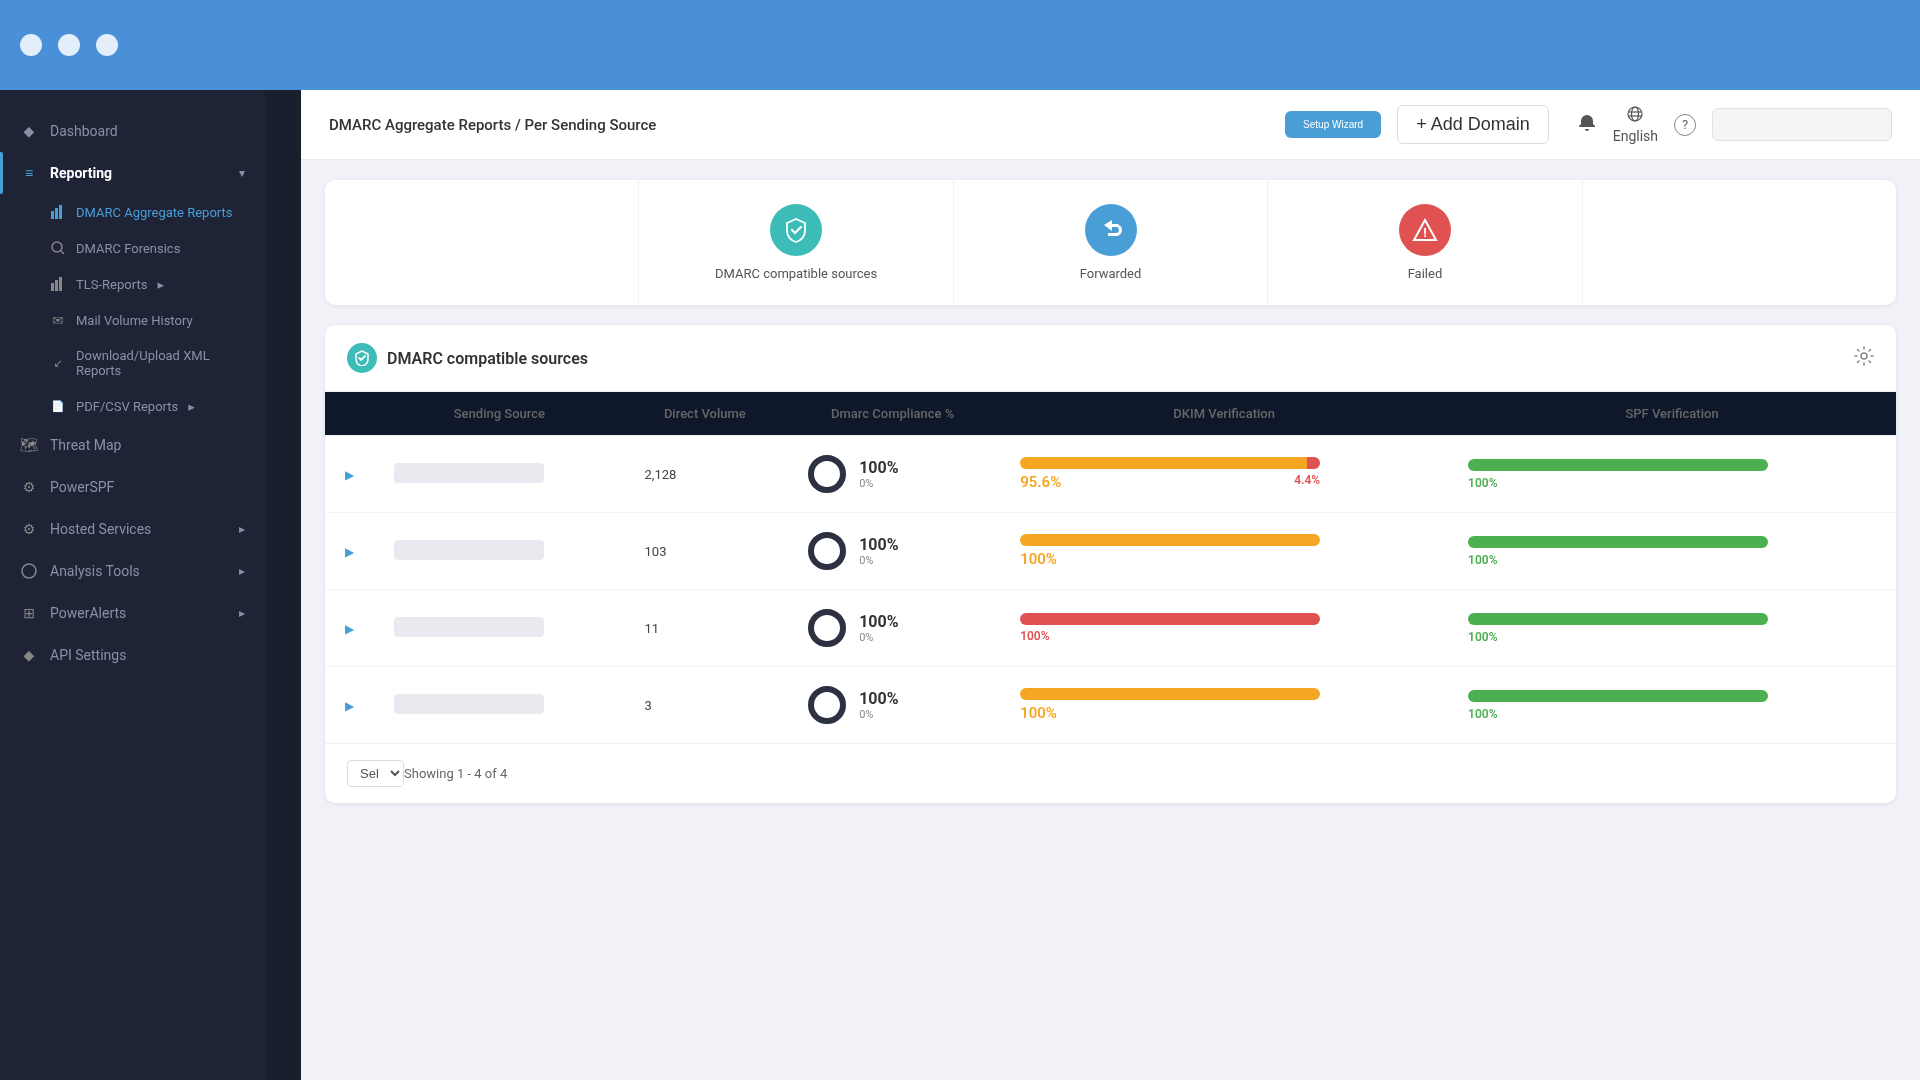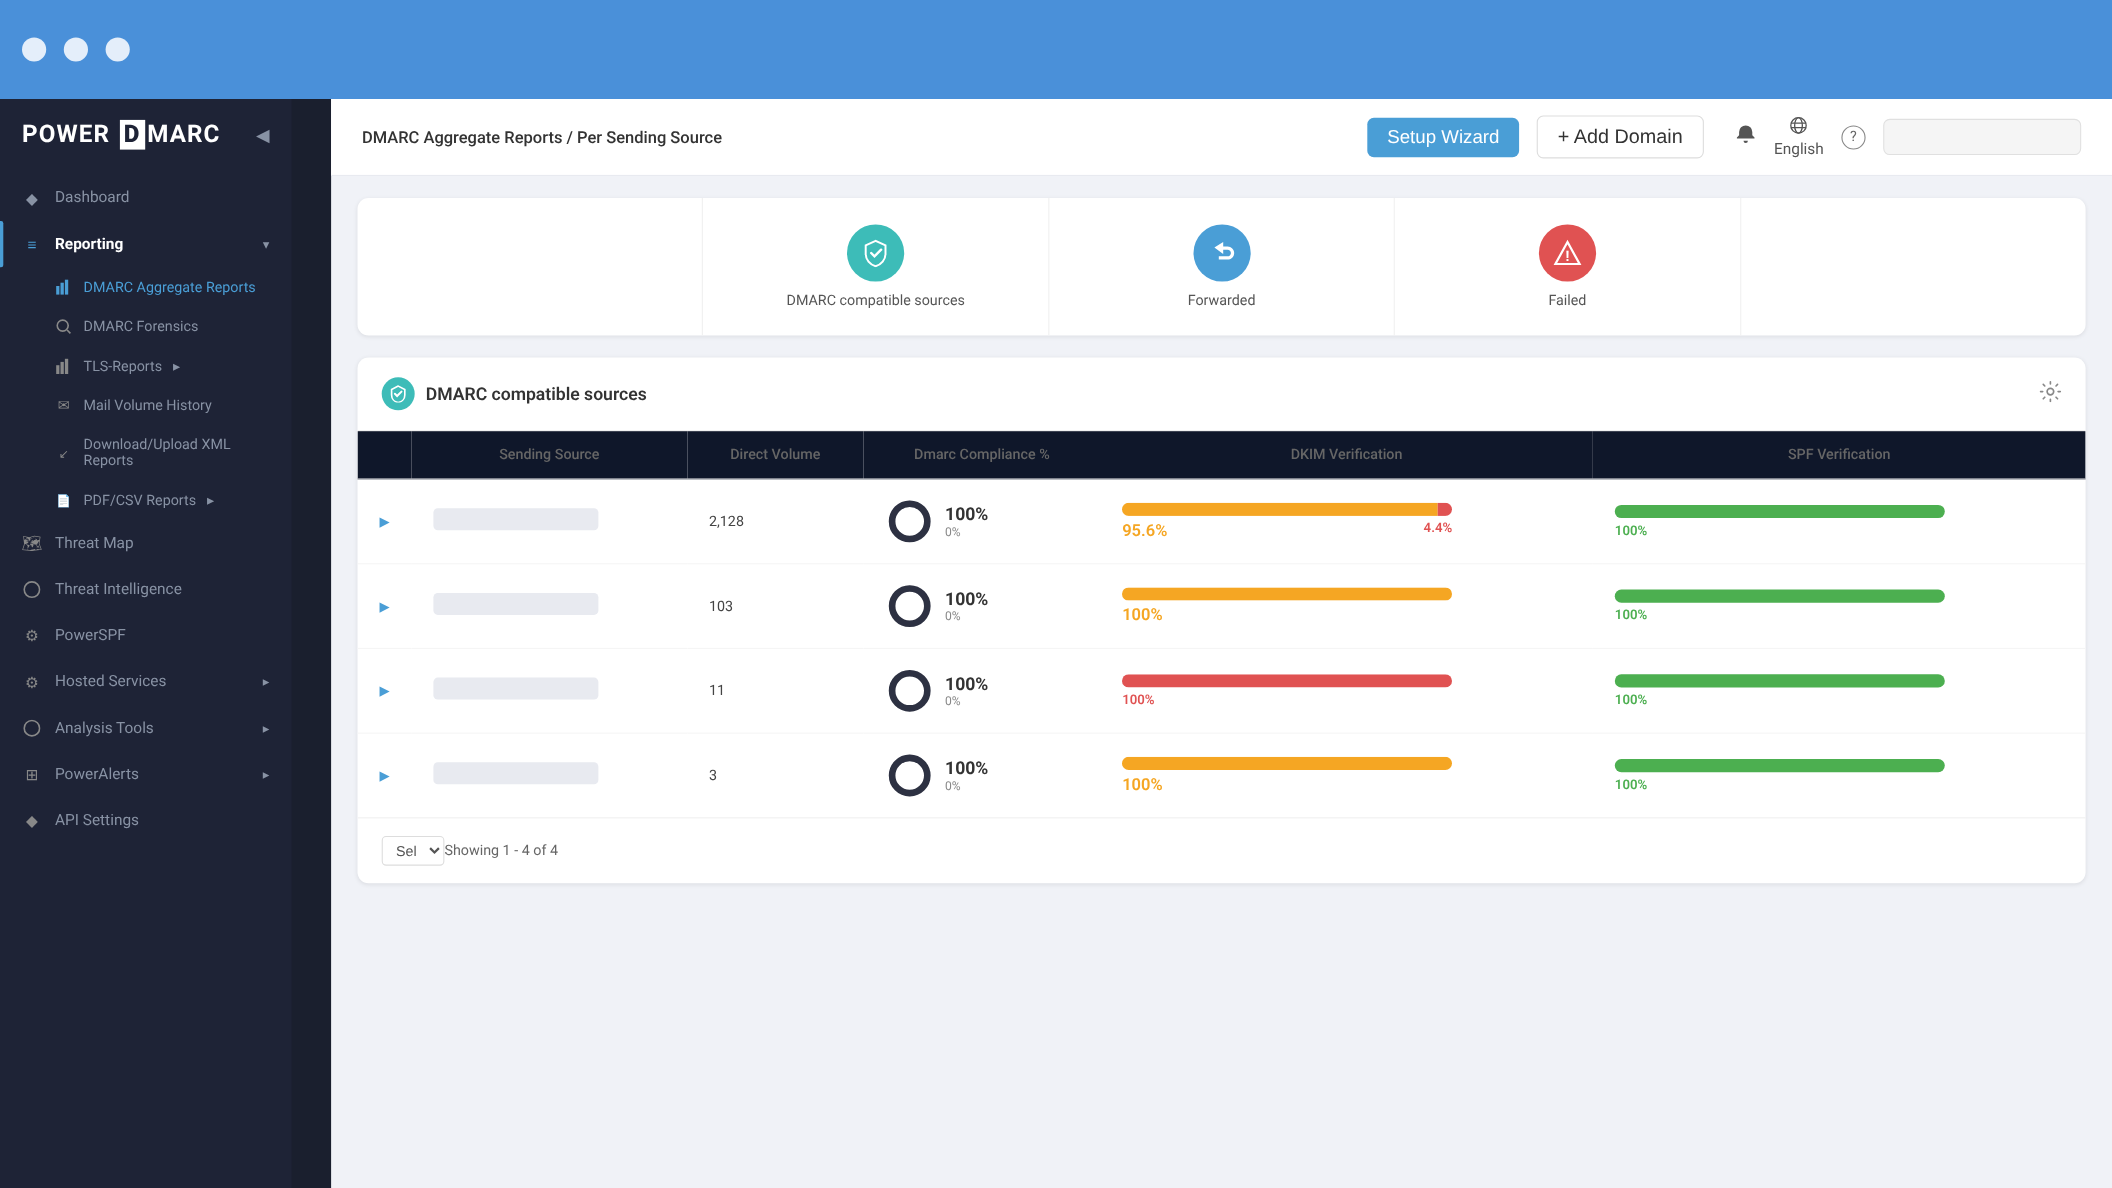--- a/index.html
+++ b/index.html
@@ -33,21 +33,21 @@
     .nav-sub-item .sub-icon { width: 16px; height: 16px; display: flex; align-items: center; justify-content: center; flex-shrink: 0; }
 
     .active-bar { position: absolute; left: 0; top: 0; bottom: 0; width: 3px; background: #4a9ed6; border-radius: 0 2px 2px 0; }
 
     
     .main-content { flex: 1; background: #f0f2f7; display: flex; flex-direction: column; overflow: hidden; margin-left: 36px; }
 
     
     .main-header { background: #fff; padding: 0 28px; height: 70px; display: flex; align-items: center; gap: 16px; border-bottom: 1px solid #e8eaf0; flex-shrink: 0; }
     .breadcrumb { font-size: 15px; color: #333; font-weight: 500; flex: 1; }
-    .btn-setup { background: #4a9ed6; color: #fff; border: none; padding: 8px 18px; border-radius: 6px; font-size: 17px; cursor: pointer; font-weight: 500; }
+    .btn-setup { background: #4a9ed6; color: #fff; border: none; padding: 8px 18px; border-radius: 6px; font-size: 10px; cursor: pointer; font-weight: 500; }
     .btn-add-domain { background: #fff; color: #333; border: 1px solid #ddd; padding: 8px 18px; border-radius: 6px; font-size: 18px; cursor: pointer; display: flex; align-items: center; gap: 6px; }
     .header-actions { display: flex; align-items: center; gap: 16px; margin-left: 12px; }
     .header-icon { color: #555; font-size: 18px; cursor: pointer; }
     .lang-btn { display: flex; align-items: center; gap: 6px; color: #555; font-size: 14px; cursor: pointer; flex-direction: column; }
     .search-box { background: #f5f5f5; border: 1px solid #e0e0e0; border-radius: 6px; padding: 8px 14px; width: 180px; font-size: 13px; color: #999; }
 
     
     .content-body { flex: 1; padding: 20px 24px; overflow-y: auto; }
 
     
@@ -110,26 +110,20 @@
   <div class="titlebar-dots">
     <div class="dot"></div>
     <div class="dot"></div>
     <div class="dot"></div>
   </div>
 </div>
 
 <div class="app-layout">
 
   <nav class="sidebar">
-    <div class="sidebar-logo">
-      <div class="logo-text">
-        POWER <span class="logo-block">D</span>MARC
-      </div>
-      <div class="sidebar-collapse">◀</div>
-    </div>
 
     <div class="nav-item">
       <div class="nav-icon">◆</div>
       <span class="nav-label">Dashboard</span>
     </div>
 
     <div class="nav-item expanded active">
       <div class="active-bar"></div>
       <div class="nav-icon" style="color:#4a9ed6;">≡</div>
       <span class="nav-label">Reporting</span>
@@ -183,28 +177,20 @@
       <div class="sub-icon" style="color:#888; font-size:11px;">📄</div>
       <span>PDF/CSV Reports</span>
       <span class="nav-arrow">▸</span>
     </div>
 
     <div class="nav-item">
       <div class="nav-icon" style="color:#888; font-size:15px;">🗺</div>
       <span class="nav-label">Threat Map</span>
     </div>
 
-    <div class="nav-item">
-      <div class="nav-icon" style="color:#888;">
-        <svg width="16" height="16" viewBox="0 0 16 16">
-            <circle cx="8" cy="8" r="7" stroke="#888" stroke-width="1.5" fill="none"></circle>
-          </svg>
-      </div>
-      <span class="nav-label">Threat Intelligence</span>
-    </div>
 
     <div class="nav-item">
       <div class="nav-icon" style="color:#888;">⚙</div>
       <span class="nav-label">PowerSPF</span>
     </div>
 
     <div class="nav-item">
       <div class="nav-icon" style="color:#888;">⚙</div>
       <span class="nav-label">Hosted Services</span>
       <span class="nav-arrow">▸</span>

